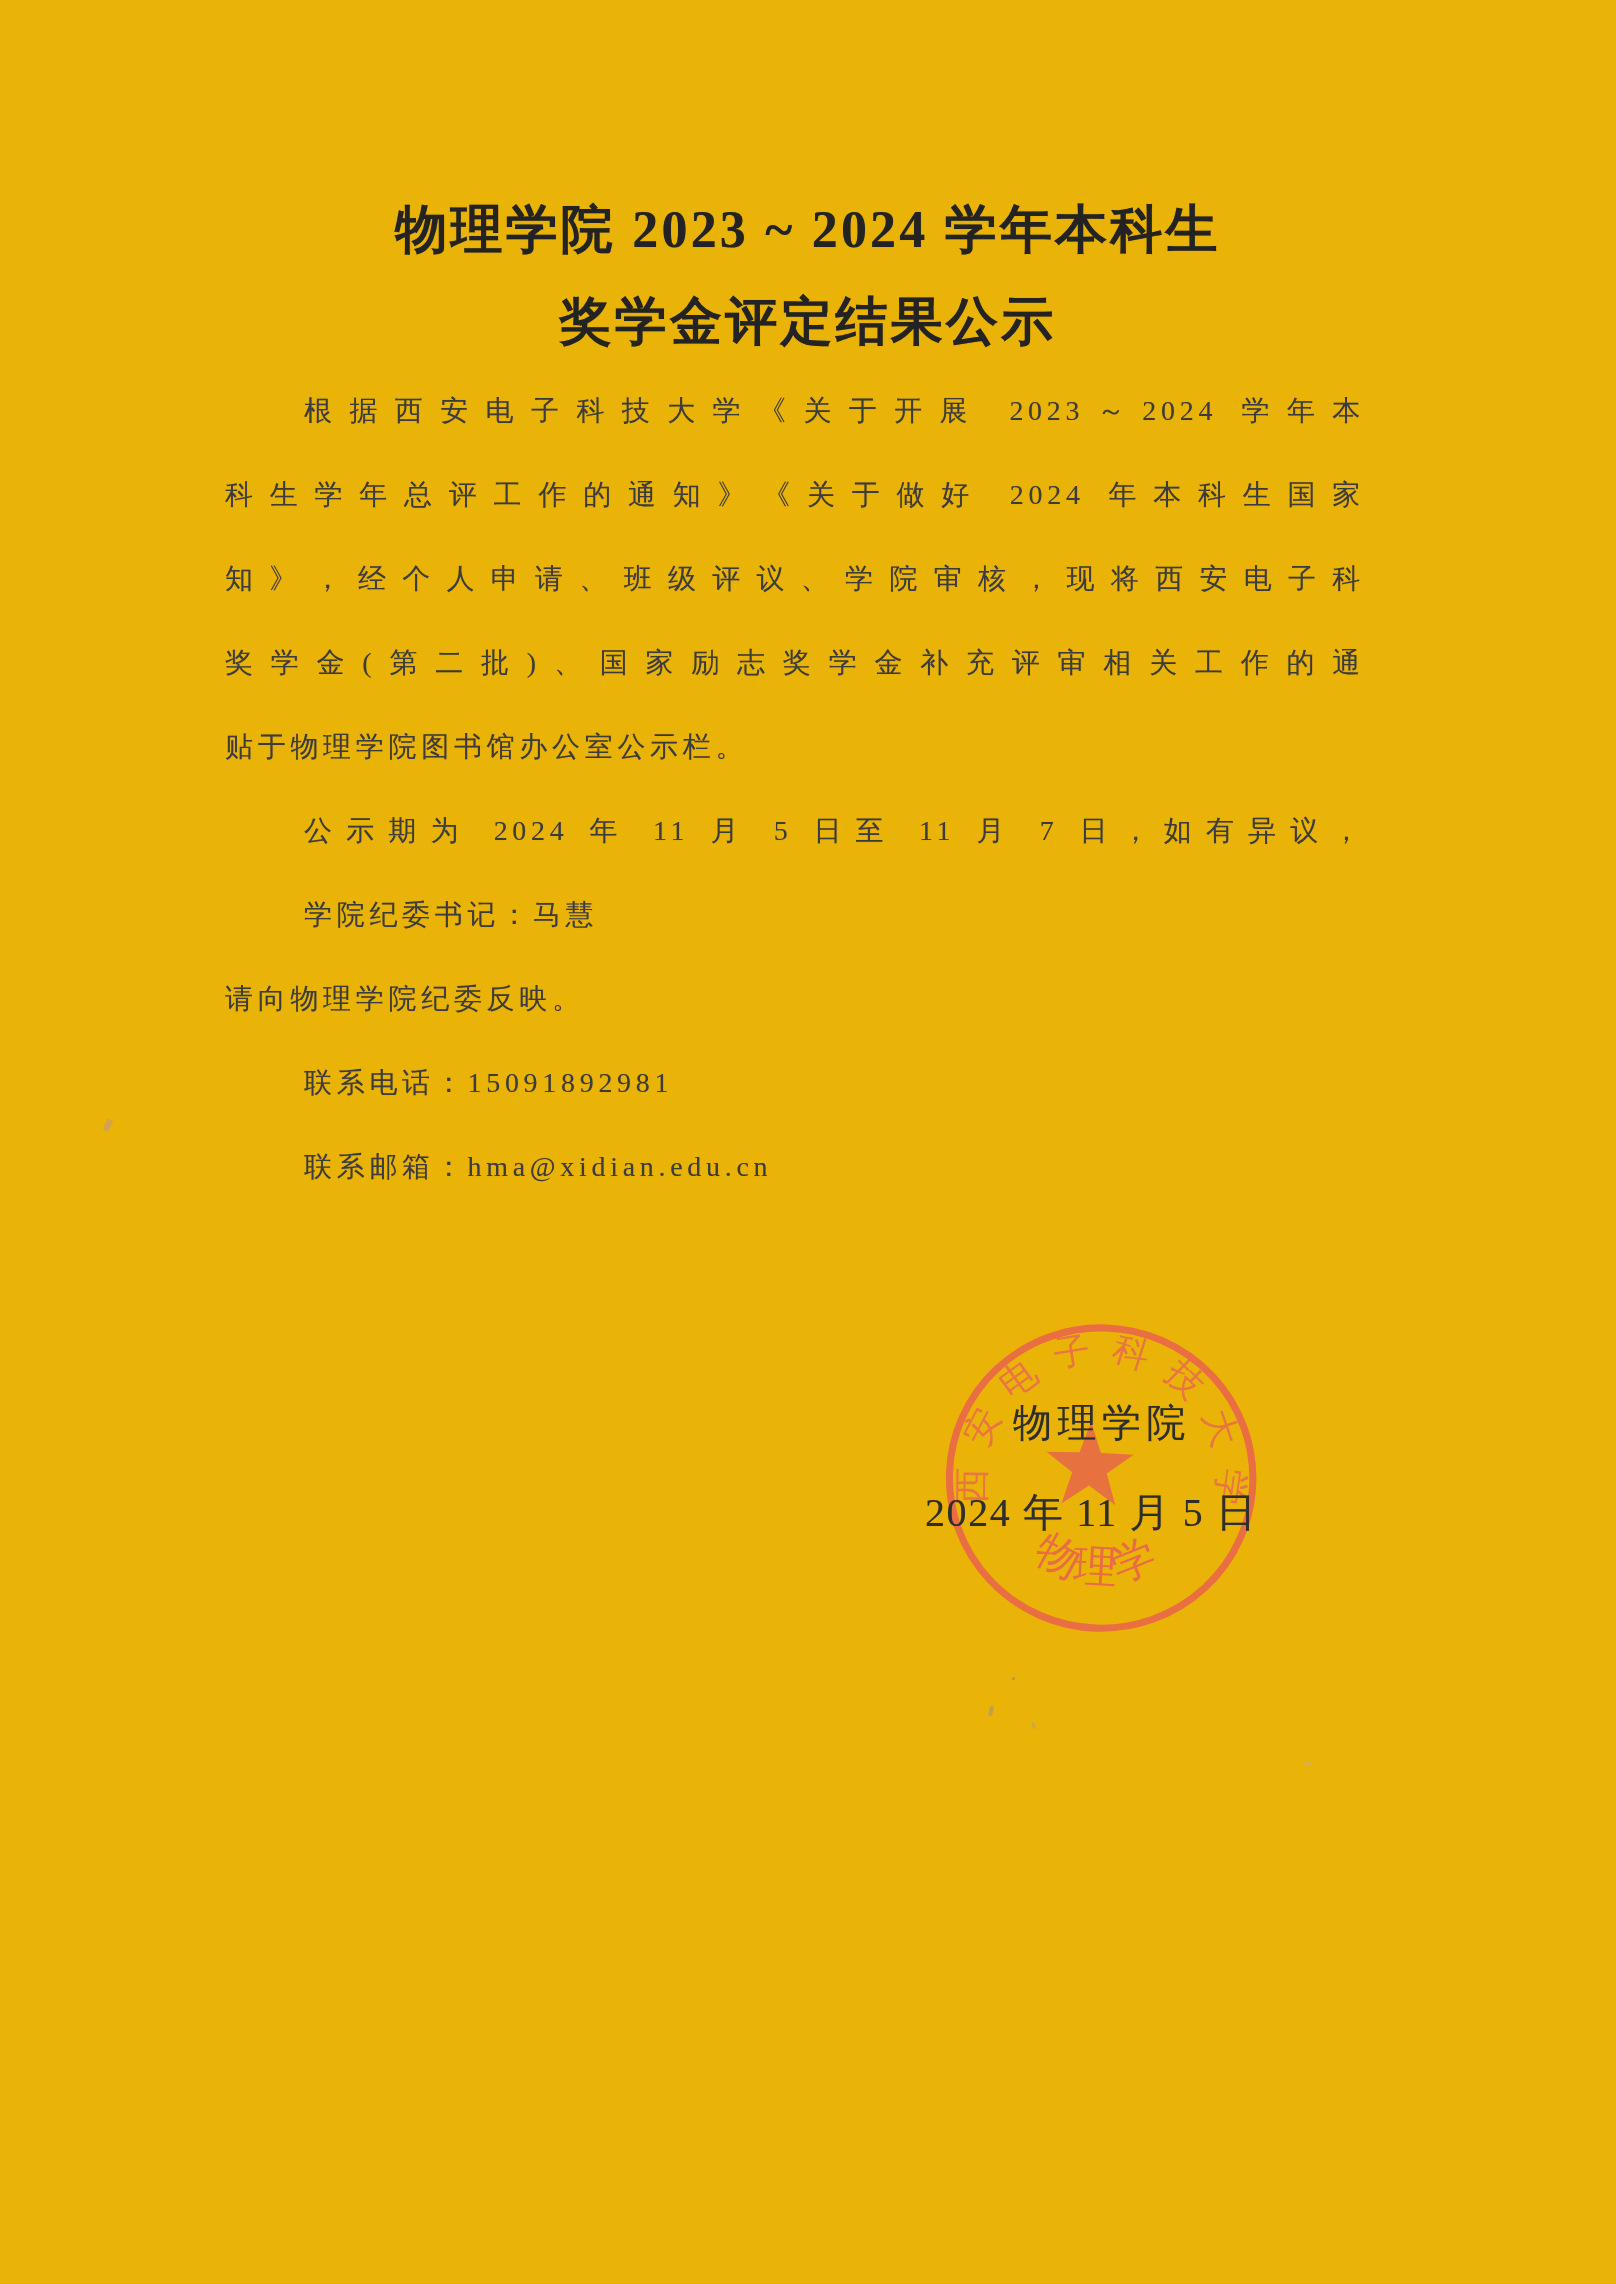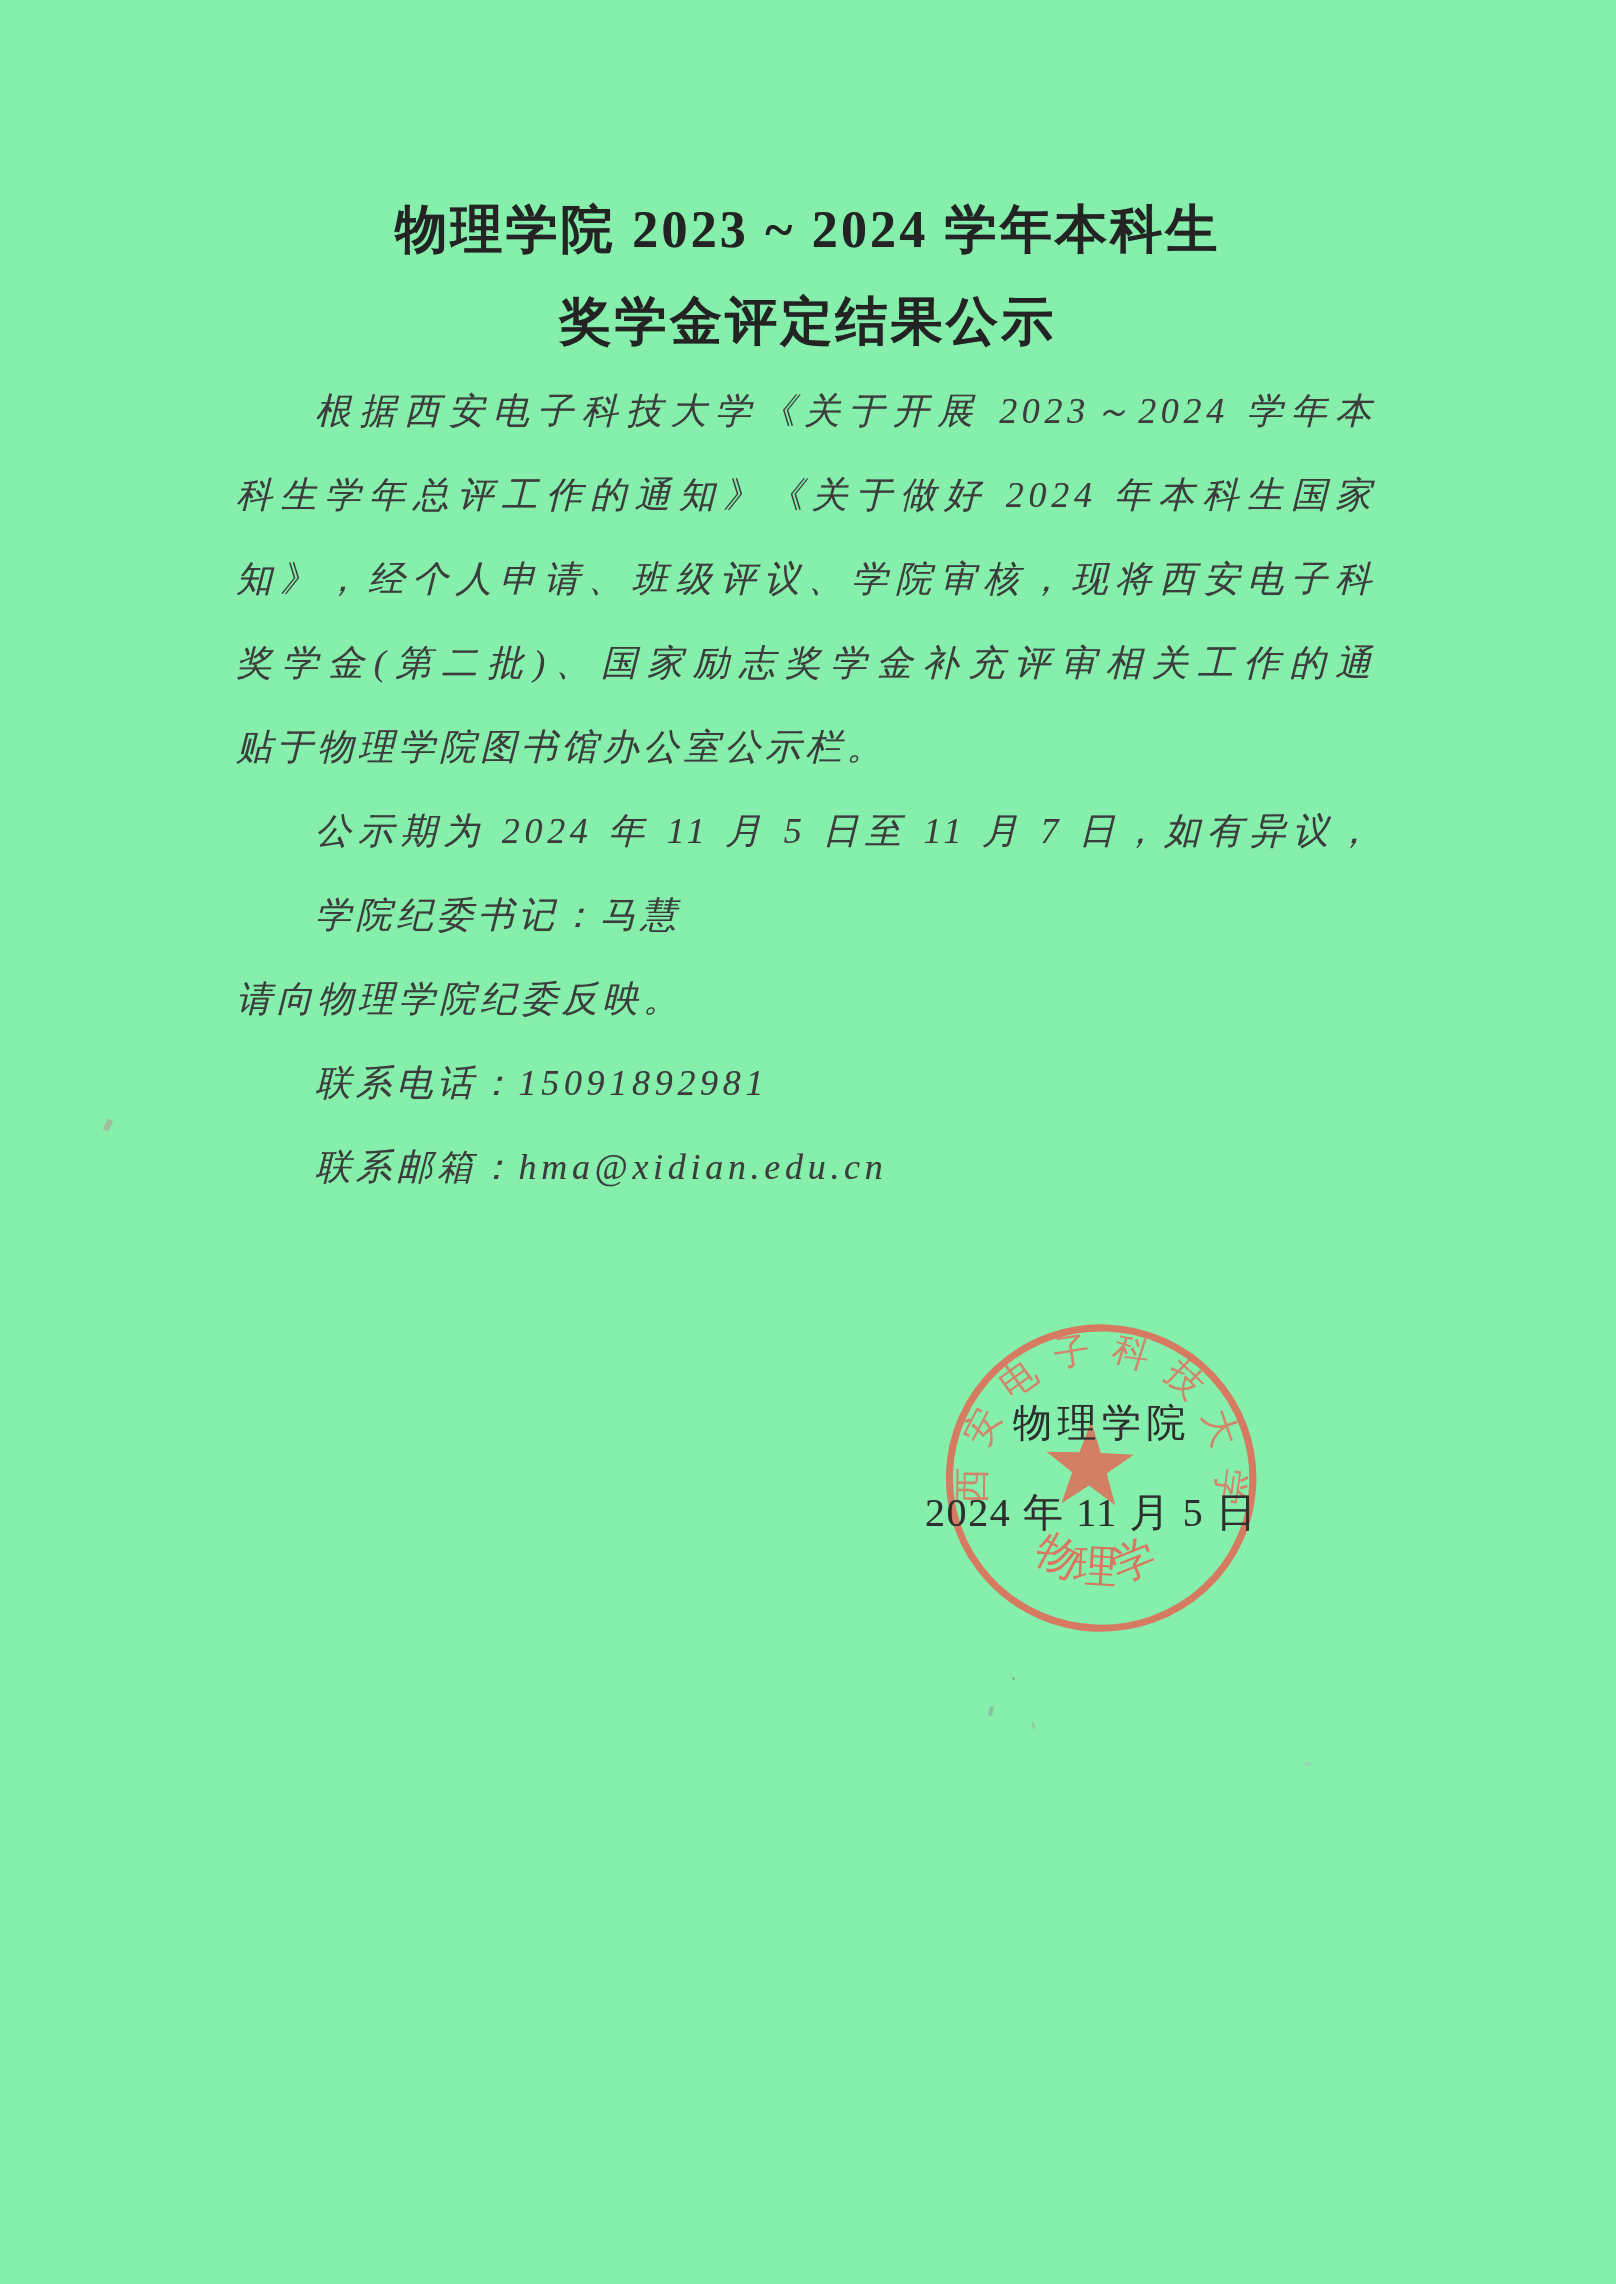--- a/index.html
+++ b/index.html
@@ -1,42 +1,41 @@
 <!DOCTYPE html>
 <html style="font-size:12.6px"><head>
 <meta charset="utf-8">
 <style>
   html,body{margin:0;padding:0;background:#ffffff;}
   .page{
     position:relative;
     width:1616px;height:2284px;
-    background:#86efac;
+    background:#eab308;
     overflow:hidden;
     font-family:"Liberation Serif","DejaVu Serif",serif;
   }
   
   .title-block{
     position:absolute;left:0;top:184px;width:1616px;
     text-align:center;
     color:#232323;
     font-weight:bold;
     font-size:52px;
     line-height:92px;
     letter-spacing:3.2px;
     text-shadow:0 0 0.8px rgba(0,0,0,.35);
   }
   
   .body-block{
-    position:absolute;left:236px;top:369px;width:1140px;
+    position:absolute;left:225px;top:369px;width:1140px;
     color:#3c3c3c;
-    font-size:36px;
+    font-size:28px;
     line-height:84px;
     letter-spacing:4.7px;
     text-shadow:0 0 0.8px rgba(40,40,40,.28);
-    font-style:italic;
   }
   .line{white-space:nowrap;}
   .line.stretch{white-space:normal;text-align:justify;text-align-last:justify;}
   .line.indent{text-indent:79px;}
   
   .seal-wrap{
     position:absolute;left:939px;top:1320px;width:324px;height:324px;
     transform:rotate(2deg);
     opacity:.92;
   }

